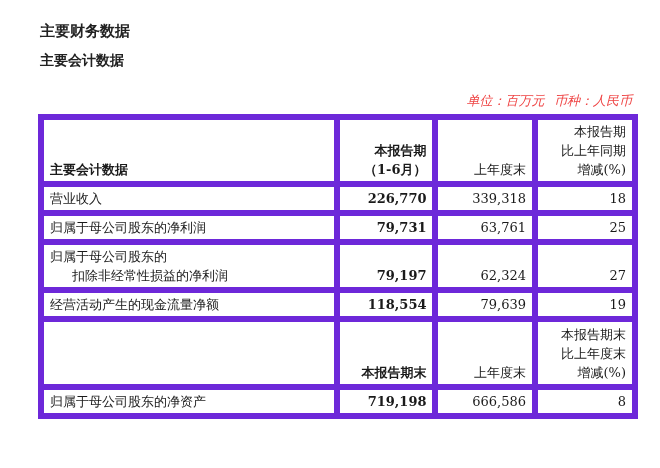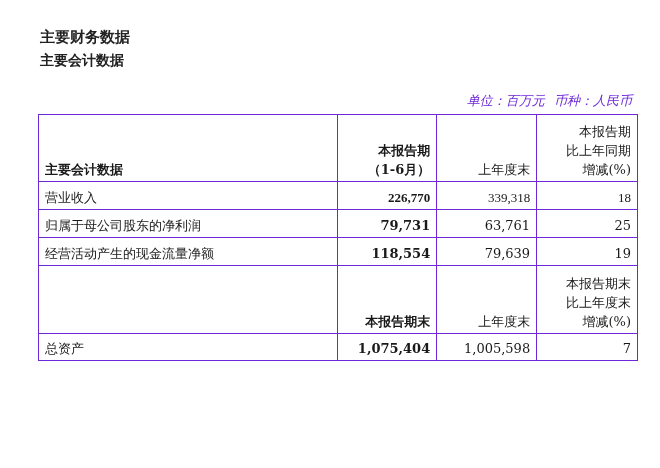--- a/index.html
+++ b/index.html
@@ -1,31 +1,31 @@
 <!DOCTYPE html>
 <html><head>
   <meta charset="utf-8">
   <style>
     html, body { margin: 0; padding: 0; background: #ffffff; }
     body {
       width: 660px; height: 468px; position: relative; overflow: hidden;
       font-family: "DejaVu Sans", sans-serif; color: #1a1a1a;
     }
-    .h1 { position: absolute; left: 40px; top: 28px; font-size: 15px; font-weight: bold; color: #222; }
+    .h1 { position: absolute; left: 40px; top: 22px; font-size: 15px; font-weight: bold; color: #222; }
     .h2 { position: absolute; left: 40px; top: 52px; font-size: 14px; font-weight: bold; color: #222; }
     .unit {
       position: absolute; right: 28px; top: 92px; font-size: 13px;
-      font-family: Liberation Serif, serif; font-style: italic; color: #6d28d9;
+      font-family: Liberation Sans, sans-serif; font-style: italic; color: #ef4444;
       word-spacing: 6px;
     }
     table {
       position: absolute; left: 38px; top: 114px; width: 600px;
       border-collapse: collapse; font-family: "DejaVu Serif", serif; font-size: 13px;
     }
-    td { border: 1px solid #6d28d9; padding: 2px 6px; vertical-align: bottom; line-height: 19px; }
+    td { border: 6px solid #6d28d9; padding: 2px 6px; vertical-align: bottom; line-height: 19px; }
     td.num { text-align: right; }
     td.bold { font-weight: bold; }
     td.lbl { text-align: left; }
     td.hdr-main { font-family: "DejaVu Sans", sans-serif; font-weight: bold; }
     col.c1 { width: 300px; } col.c2 { width: 99px; } col.c3 { width: 100px; } col.c4 { width: 101px; }
     .indent { padding-left: 22px; display: inline-block; }
   </style>
 </head>
 <body>
 
@@ -47,48 +47,57 @@
       <div>本报告期</div>
       <div>（1-6月）</div>
     </td>
     <td class="num">上年度末</td>
     <td class="num">
       <div>本报告期</div>
       <div>比上年同期</div>
       <div>增减(%)</div>
     </td>
   </tr>
-  <tr style="height:28px;font-family:Liberation Serif, serif;">
+  <tr style="height:28px;">
     <td class="lbl">营业收入</td>
     <td class="num bold">226,770</td>
     <td class="num">339,318</td>
     <td class="num">18</td>
   </tr>
   <tr style="height:28px;">
     <td class="lbl">归属于母公司股东的净利润</td>
     <td class="num bold">79,731</td>
     <td class="num">63,761</td>
     <td class="num">25</td>
+  </tr>
+  <tr style="height:46px;">
+    <td class="lbl">
+      <div>归属于母公司股东的</div>
+      <div><span class="indent">扣除非经常性损益的净利润</span></div>
+    </td>
+    <td class="num bold">79,197</td>
+    <td class="num">62,324</td>
+    <td class="num">27</td>
   </tr>
   <tr style="height:28px;">
     <td class="lbl">经营活动产生的现金流量净额</td>
     <td class="num bold">118,554</td>
     <td class="num">79,639</td>
     <td class="num">19</td>
   </tr>
   <tr style="height:68px;">
     <td class="lbl"></td>
     <td class="num bold">本报告期末</td>
     <td class="num">上年度末</td>
     <td class="num">
       <div>本报告期末</div>
       <div>比上年度末</div>
       <div>增减(%)</div>
     </td>
   </tr>
   <tr style="height:27px;">
-    <td class="lbl">总资产</td>
-    <td class="num bold">1,075,404</td>
-    <td class="num">1,005,598</td>
-    <td class="num">7</td>
+    <td class="lbl">归属于母公司股东的净资产</td>
+    <td class="num bold">719,198</td>
+    <td class="num">666,586</td>
+    <td class="num">8</td>
   </tr>
 </tbody>
   </table>
 
 </body></html>

